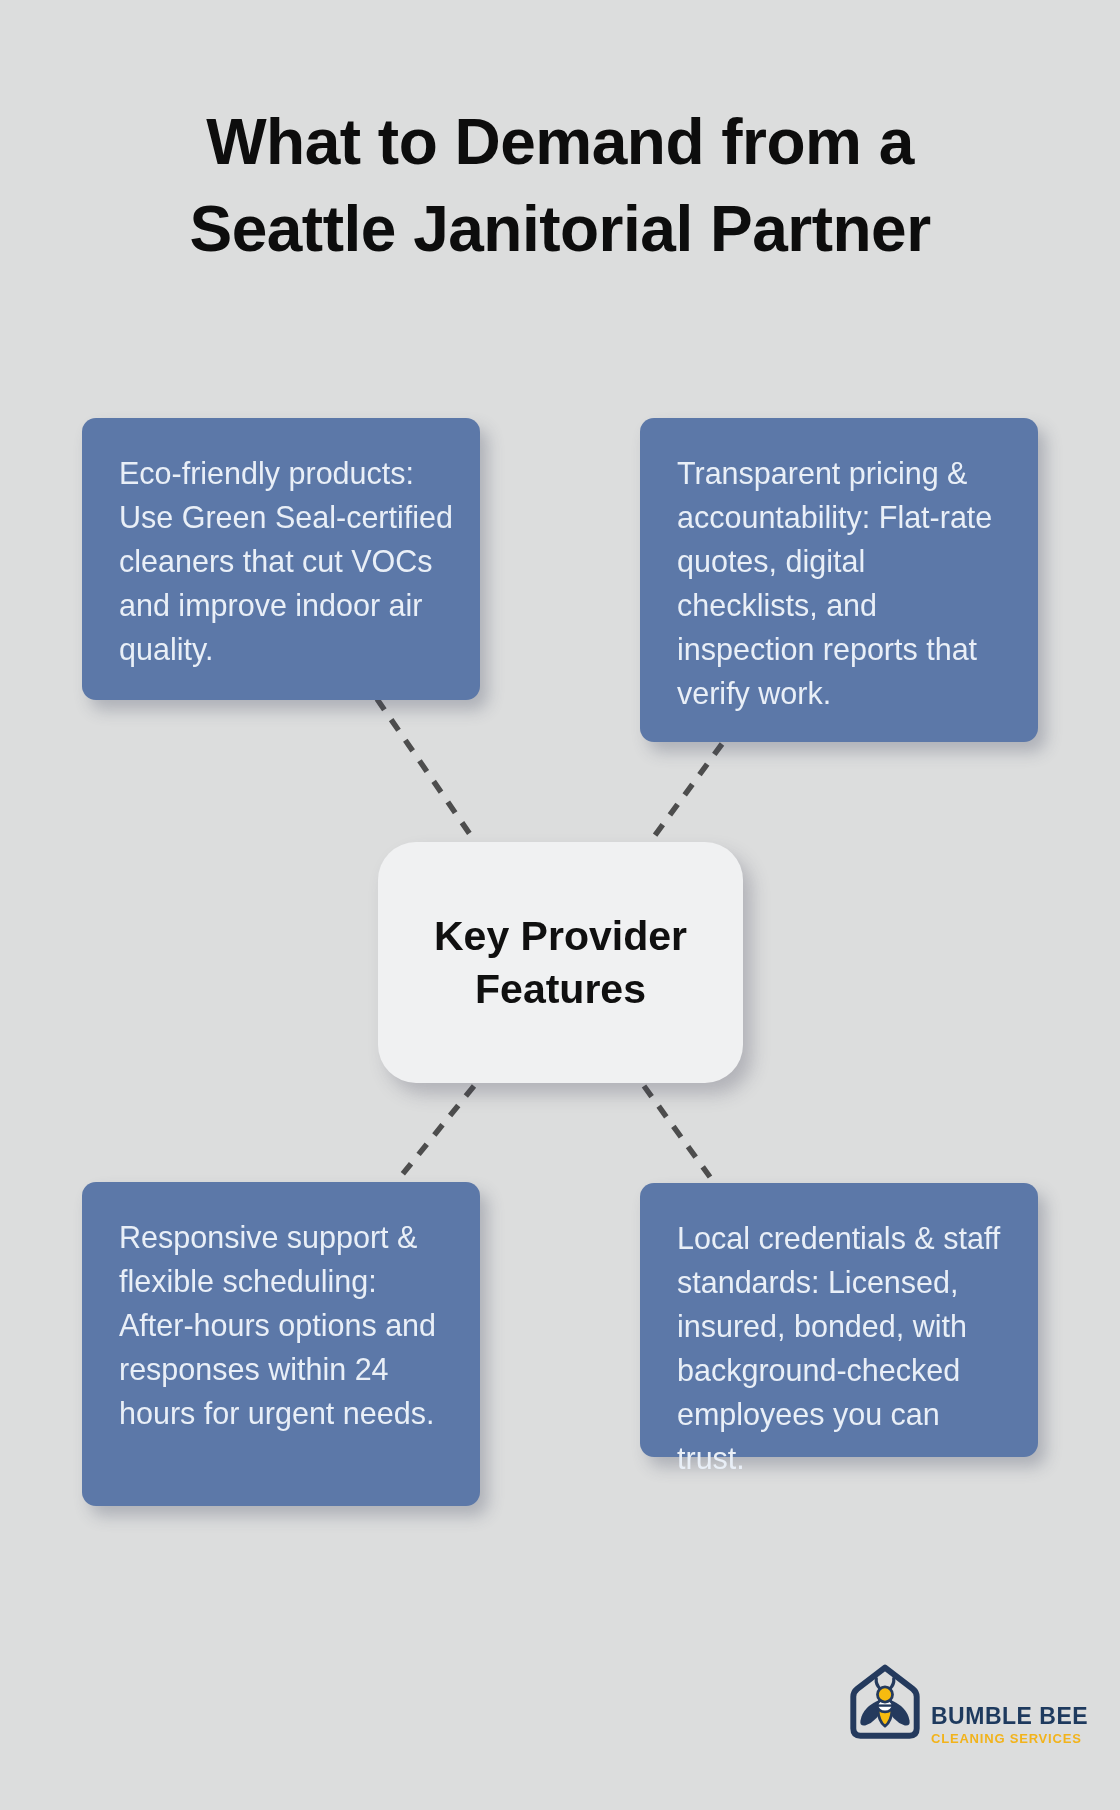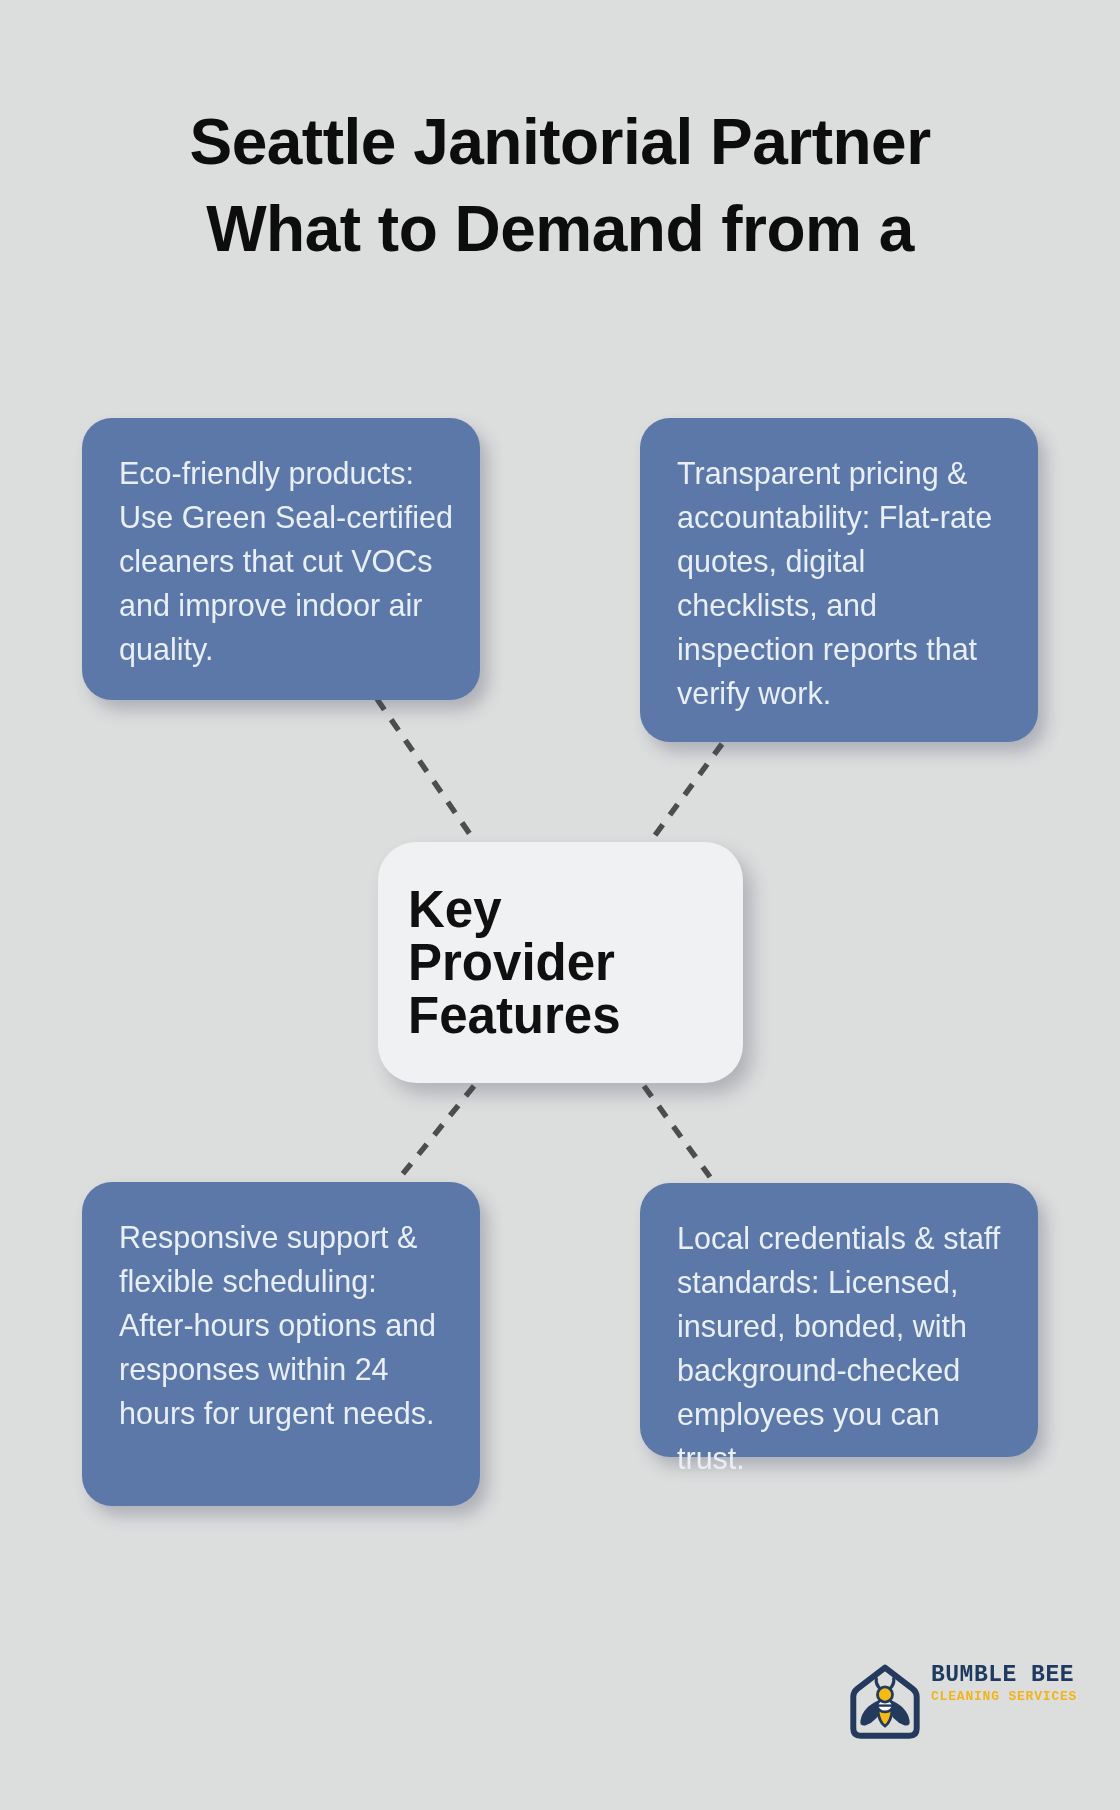--- a/index.html
+++ b/index.html
@@ -34,21 +34,21 @@
     position: absolute;
     left: 0;
     top: 0;
     pointer-events: none;
   }
 
   .card {
     position: absolute;
     width: 398px;
     background: #5c78a8;
-    border-radius: 30px;
+    border-radius: 14px;
     color: #e9eff7;
     font-size: 30.5px;
     line-height: 44px;
     padding: 33px 26px 0 37px;
     box-sizing: border-box;
     box-shadow: 8px 10px 16px rgba(70, 75, 100, 0.30);
   }
   .card p { margin: 0; }
   .card-tl { left: 82px;  top: 418px;  height: 282px; }
   .card-tr { left: 640px; top: 418px;  height: 324px; }
@@ -60,36 +60,35 @@
     left: 378px;
     top: 842px;
     width: 365px;
     height: 241px;
     background: #f0f1f2;
     border-radius: 38px;
     box-shadow: 9px 11px 18px rgba(70, 70, 90, 0.28);
     display: flex;
     align-items: center;
     justify-content: center;
-    text-align: left;
-    font-size: 51px;
+    text-align: center;
+    font-size: 41px;
     font-weight: 700;
     line-height: 53px;
     color: #101010;
     padding: 8px 30px;
     box-sizing: border-box;
   }
 
   .logo {
     position: absolute;
     left: 845px;
     top: 1662px;
     display: flex;
-    align-items: flex-start;
-    font-family: Liberation Mono, monospace;
+    align-items: flex-end;
   }
   .logo-icon { display: block; }
   .logo-text {
     display: flex;
     flex-direction: column;
     margin-left: 6px;
   }
   .logo-brand {
     font-size: 23px;
     font-weight: 700;
@@ -105,22 +104,22 @@
     margin-top: 1px;
     white-space: nowrap;
   }
 </style>
 </head>
 <body>
 
 <div class="canvas">
 
   <h1 class="title">
+    <span class="t-line">What to Demand from a</span>
     <span class="t-line">Seattle Janitorial Partner</span>
-    <span class="t-line">What to Demand from a</span>
   </h1>
 
   <svg class="connectors" width="1120" height="1810" viewBox="0 0 1120 1810">
     <line x1="377" y1="699" x2="476" y2="843" stroke="#4d4d4d" stroke-width="5.5" stroke-dasharray="13 12"></line>
     <line x1="722" y1="744" x2="650" y2="842" stroke="#4d4d4d" stroke-width="5.5" stroke-dasharray="13 12"></line>
     <line x1="474" y1="1086" x2="397" y2="1181" stroke="#4d4d4d" stroke-width="5.5" stroke-dasharray="13 12"></line>
     <line x1="644" y1="1086" x2="710" y2="1177" stroke="#4d4d4d" stroke-width="5.5" stroke-dasharray="13 12"></line>
   </svg>
 
   <div class="card card-tl">

